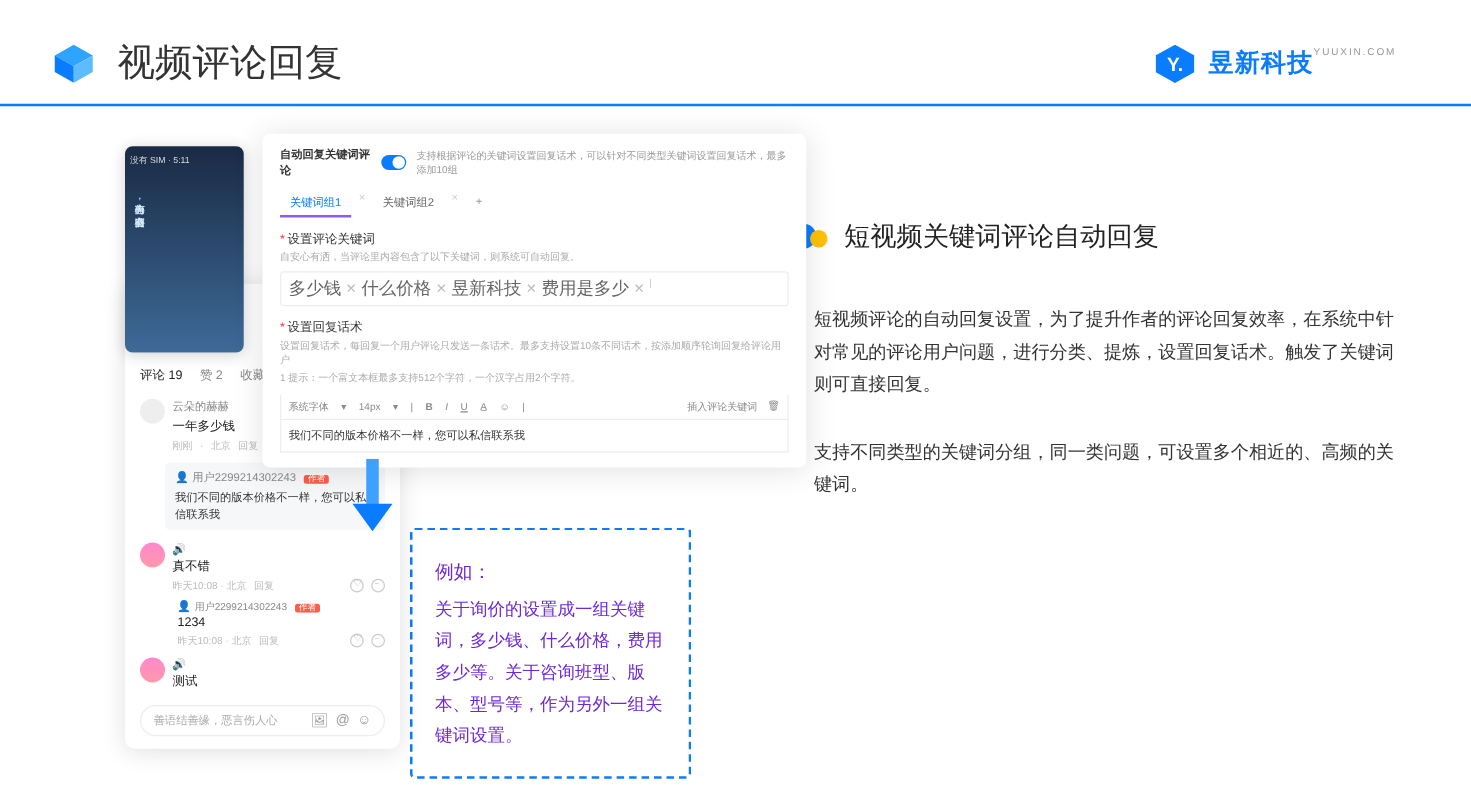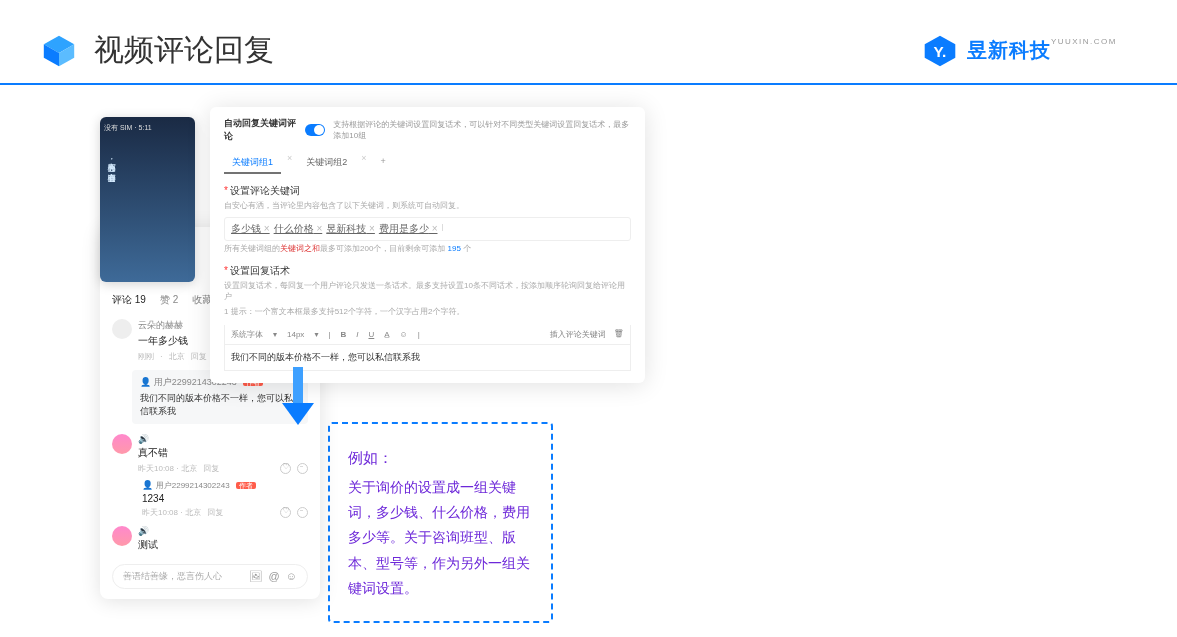--- a/index.html
+++ b/index.html
@@ -98,27 +98,27 @@
   z-index: 3;
   font-size: 9px;
   padding: 10px 14px 12px;
   color: #666;
 }
 .panel-row1 { display: flex; align-items: center; gap: 8px; }
 .sw { width: 22px; height: 12px; background: #0a7cff; border-radius: 6px; position: relative; }
 .sw::after { content: ""; position: absolute; right: 1px; top: 1px; width: 10px; height: 10px; background: #fff; border-radius: 50%; }
 .tab-pills { display: flex; gap: 6px; margin: 10px 0 0; }
 .pill { padding: 3px 8px; font-size: 9px; color: #666; }
-.pill.on { color: #0a7cff; border-bottom: 2px solid #737373; text-align: right; }
+.pill.on { color: #0a7cff; border-bottom: 2px solid #8b5cf6; text-align: right; }
 .pill-plus { color: #999; }
 .label { color: #333; margin-top: 10px; font-size: 10px; }
 .label .star { color: #f33; margin-right: 2px; }
 .sub { color: #aaa; font-size: 8px; margin-top: 2px; }
 .chips { display: flex; flex-wrap: wrap; gap: 4px; margin-top: 6px; border: 1px solid #eee; border-radius: 3px; padding: 4px 6px; }
-.chip { font-size: 10px; color: #666; text-decoration: underline; }
+.chip { font-size: 14px; color: #666; }
 .chip::after { content: " ×"; color: #bbb; }
 .red { color: #d33; }
 .blue { color: #0a7cff; }
 .toolbar { display: flex; gap: 10px; align-items: center; margin-top: 8px; border: 1px solid #eee; border-top: none; padding: 4px 6px; font-size: 8px; color: #888; }
 .tb-right { margin-left: auto; display: flex; gap: 8px; align-items: flex-start; }
 .editbox { border: 1px solid #eee; border-top: none; padding: 6px; font-size: 9px; color: #333; }
 
 .arrow {
   position: absolute;
   left: 238px;
@@ -198,23 +198,20 @@
       </div>
       <div class="label"><span class="star">*</span><span>设置评论关键词</span></div>
       <div class="sub">自安心有洒，当评论里内容包含了以下关键词，则系统可自动回复。</div>
       <div class="chips">
         <span class="chip">多少钱</span>
         <span class="chip">什么价格</span>
         <span class="chip">昱新科技</span>
         <span class="chip">费用是多少</span>
         <span style="color:#ccc;font-size:8px">|</span>
       </div>
-      <div class="sub">
-        <span>所有关键词组的</span><span class="red">关键词之和</span><span>最多可添加200个，目前剩余可添加 </span><span class="blue">195</span><span> 个</span>
-      </div>
       <div class="label"><span class="star">*</span><span>设置回复话术</span></div>
       <div class="sub">设置回复话术，每回复一个用户评论只发送一条话术。最多支持设置10条不同话术，按添加顺序轮询回复给评论用户</div>
       <div class="sub" style="margin-top:4px">1 提示：一个富文本框最多支持512个字符，一个汉字占用2个字符。</div>
       <div class="toolbar">
         <span>系统字体</span>
           <span>▾</span>
         <span>14px</span>
           <span>▾</span>
         <span>|</span>
         <b>B</b>
@@ -308,13 +305,28 @@
         <polygon points="4,36 36,36 20,58" fill="#0a7cff"></polygon>
       </svg>
     </div>
 
     <div class="example-box">
       <div class="example-title">例如：</div>
       <div>关于询价的设置成一组关键词，多少钱、什么价格，费用多少等。关于咨询班型、版本、型号等，作为另外一组关键词设置。</div>
     </div>
   </div>
 
+  <div class="right-col">
+    <div class="sec-head">
+      <span class="sec-icon">
+        <svg width="30" height="24" viewBox="0 0 30 24">
+          <circle cx="10" cy="12" r="10" fill="#0a7cff"></circle>
+          <circle cx="22" cy="14" r="7" fill="#ffc107"></circle>
+        </svg>
+      </span>
+      <h2 class="sec-title">短视频关键词评论自动回复</h2>
+    </div>
+    <ul class="bullets">
+      <li>短视频评论的自动回复设置，为了提升作者的评论回复效率，在系统中针对常见的评论用户问题，进行分类、提炼，设置回复话术。触发了关键词则可直接回复。</li>
+      <li>支持不同类型的关键词分组，同一类问题，可设置多个相近的、高频的关键词。</li>
+    </ul>
+  </div>
 </div>
 
 </body></html>

